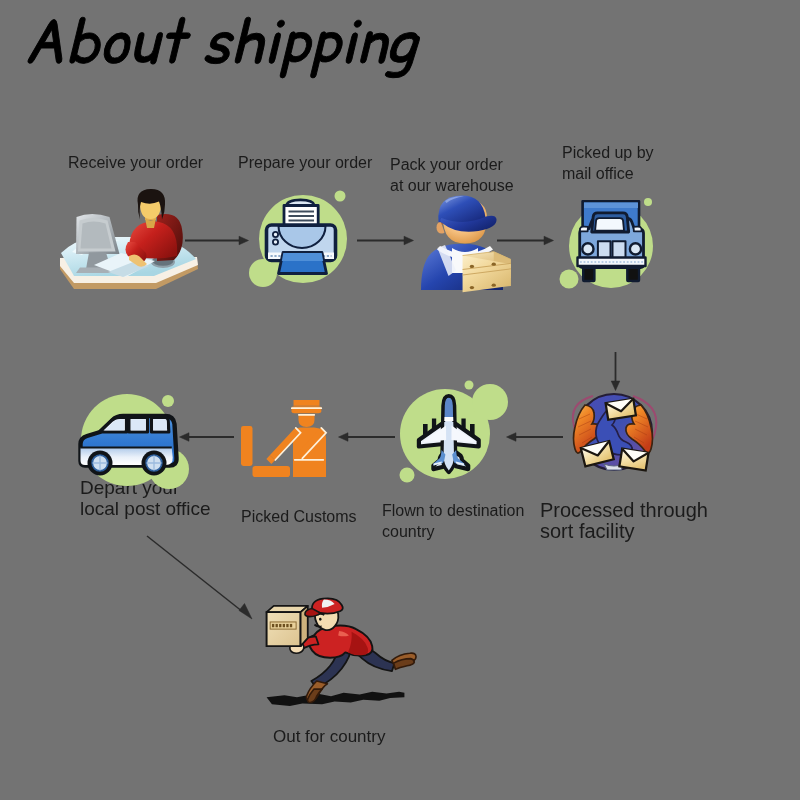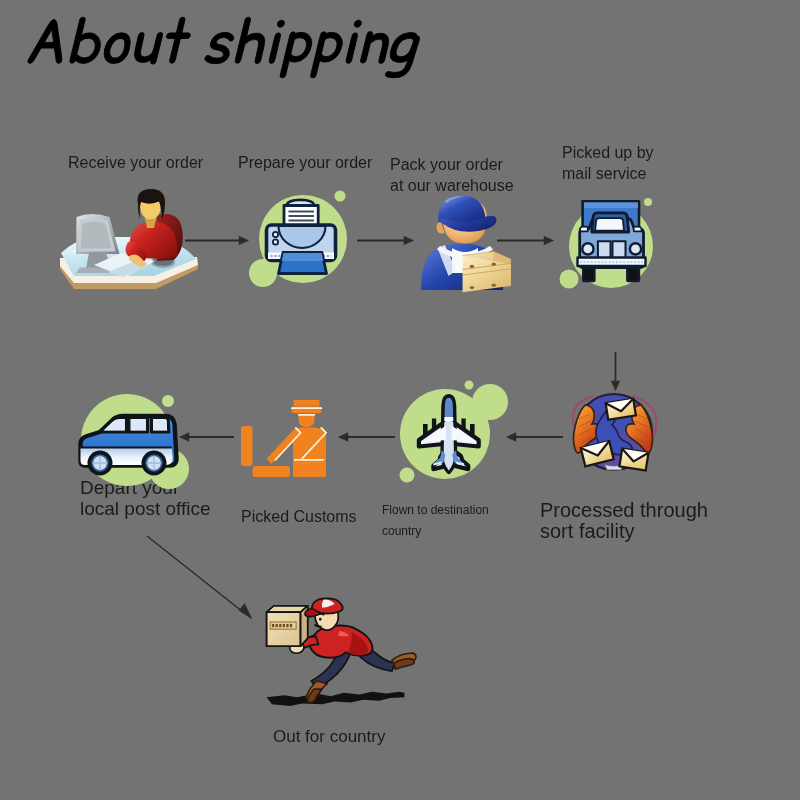--- a/index.html
+++ b/index.html
@@ -17,24 +17,24 @@
 
 <div id="stage">
 <svg class="ico" style="left:0;top:0" width="800" height="100">
   <path d="M33.06 -37.94Q32.41 -42.56 30.04 -42.56Q27.65 -42.56 24.96 -37.94L4.98 -3.40Q2.80 0.42 5.35 1.22Q7.86 1.98 10.03 -1.84L17.07 -13.94H30.43L32.13 -1.84Q32.65 2.00 35.47 1.22Q38.40 0.42 37.87 -3.40ZM27.82 -32.48 29.62 -19.65 20.34 -19.59ZM58.90 -44.81Q56.39 -44.81 55.77 -42.22L45.94 -1.84Q45.23 1.14 47.72 1.20Q50.49 1.25 51.29 -1.39Q54.91 1.42 59.76 1.39Q64.49 1.36 69.08 -2.28Q73.99 -6.26 75.53 -11.88Q77.60 -19.37 74.43 -24.33Q71.39 -29.08 65.37 -29.08Q62.03 -29.08 59.22 -27.67Q58.28 -27.19 57.45 -26.72L61.13 -42.05Q61.79 -44.81 58.90 -44.81ZM60.95 -4.04Q57.28 -3.56 52.81 -7.54L55.87 -20.29Q61.48 -24.77 65.80 -23.69Q68.59 -22.96 70.13 -20.73Q72.04 -18.01 70.87 -13.22Q70.07 -9.96 67.19 -6.96Q64.82 -4.54 60.95 -4.04ZM96.66 -23.52Q102.55 -23.63 100.35 -13.72Q99.17 -8.49 96.45 -6.12Q93.87 -3.90 90.84 -3.90Q88.17 -3.90 86.60 -6.12Q85.07 -8.29 86.03 -12.66Q87.03 -17.20 90.65 -20.99Q92.99 -23.43 96.66 -23.52ZM97.68 -29.20Q91.63 -29.25 86.89 -24.41Q82.08 -19.51 80.69 -13.16Q79.21 -6.46 81.51 -2.76Q84.06 1.34 89.01 1.36Q95.85 1.42 100.12 -2.84Q103.88 -6.37 105.40 -13.16Q108.94 -29.11 97.68 -29.20ZM128.95 2.12Q131.46 2.12 132.08 -0.47L138.47 -26.47Q139.19 -29.47 136.69 -29.53Q133.75 -29.56 133.00 -26.52L129.57 -12.47Q128.43 -7.90 124.41 -6.07Q119.96 -4.06 117.49 -6.01Q115.70 -7.49 117.24 -14.22L119.97 -26.38Q120.76 -29.72 117.76 -29.47Q115.09 -29.22 114.30 -25.88L111.18 -12.22Q108.28 0.45 118.74 0.47Q123.47 0.47 127.11 -2.28L126.72 -0.64Q126.06 2.12 128.95 2.12ZM158.68 -44.81Q156.17 -44.81 155.55 -42.22L152.34 -29.06Q149.11 -29.03 145.91 -29.03Q143.26 -29.03 142.65 -26.22Q142.05 -23.49 144.44 -23.49Q147.70 -23.49 150.98 -23.49L145.72 -1.84Q145.00 1.14 147.50 1.20Q150.49 1.25 151.19 -1.78L156.43 -23.49Q159.41 -23.49 162.39 -23.49Q165.65 -23.49 166.27 -26.33Q166.89 -29.14 163.46 -29.11L157.80 -29.08Q159.29 -34.96 160.91 -42.05Q161.51 -44.81 158.68 -44.81ZM190.81 -4.01Q188.28 -4.17 186.20 -5.84Q184.50 -7.21 182.71 -6.18Q181.25 -5.34 180.96 -3.51Q180.70 -1.84 182.40 -0.72Q184.30 0.53 185.71 0.95Q188.01 1.64 191.91 1.61Q196.53 1.59 199.73 -0.28Q203.69 -2.59 204.92 -6.18Q206.11 -9.69 204.05 -13.08Q203.17 -14.53 200.42 -15.95Q198.40 -17.01 195.82 -17.28Q192.53 -17.65 192.36 -19.15Q192.18 -20.87 193.89 -22.46Q195.92 -24.35 199.33 -24.52Q202.50 -24.63 203.77 -23.07Q206.31 -19.96 208.19 -21.26Q209.69 -22.29 209.81 -23.96Q209.98 -26.50 206.43 -28.44Q203.69 -29.95 199.55 -29.59Q195.86 -29.25 192.66 -27.25Q189.96 -25.58 188.06 -22.38Q186.31 -19.48 186.36 -16.70Q186.44 -13.14 191.96 -12.30Q197.31 -11.55 198.50 -9.88Q200.29 -7.38 198.79 -5.62Q196.95 -3.59 190.81 -4.01ZM224.25 -44.84Q221.68 -44.78 221.06 -42.22L211.26 -1.84Q210.55 1.14 213.01 1.20Q215.95 1.25 216.73 -1.78L220.88 -17.84Q226.36 -23.04 231.41 -22.60Q235.84 -22.24 234.16 -14.83L231.14 -1.50Q230.38 1.84 233.41 1.59Q236.11 1.36 236.87 -2.00L240.09 -16.11Q242.99 -28.78 232.56 -28.81Q226.77 -28.81 222.58 -25.58L226.48 -42.05Q227.15 -44.84 224.25 -44.84ZM254.59 -29.14Q251.79 -29.20 250.89 -25.49L245.28 -2.14Q244.43 1.36 247.40 1.39Q250.02 1.39 250.90 -2.37L256.38 -25.52Q257.22 -29.08 254.59 -29.14ZM257.56 -41.78Q256.62 -41.78 255.73 -41.27Q254.89 -40.77 254.24 -39.97Q253.63 -39.19 253.43 -38.30Q253.22 -37.35 253.52 -36.54Q253.82 -35.76 254.47 -35.32Q255.10 -34.87 255.96 -34.85Q256.04 -34.85 256.12 -34.85Q256.98 -34.82 257.75 -35.18Q258.49 -35.49 259.21 -36.21Q260.00 -37.02 260.30 -38.02Q260.33 -38.16 260.36 -38.30Q260.55 -39.16 260.33 -39.91Q260.08 -40.80 259.32 -41.30Q258.62 -41.78 257.68 -41.78Q257.62 -41.78 257.56 -41.78ZM258.46 15.89Q260.99 15.89 261.62 13.28L265.22 -1.56Q265.27 -1.53 265.29 -1.50Q266.75 0.36 271.58 0.00Q277.07 -0.39 281.75 -4.95Q285.93 -9.05 287.55 -16.53Q288.69 -21.71 285.92 -25.58Q283.15 -29.53 278.20 -29.56Q273.09 -29.61 271.46 -28.53Q271.11 -30.11 269.67 -30.14Q266.71 -30.20 265.98 -27.16L256.23 13.11Q255.56 15.89 258.46 15.89ZM270.33 -22.49Q273.13 -24.71 276.80 -24.21Q280.26 -23.74 281.59 -21.46Q283.15 -18.79 282.30 -15.20Q281.40 -11.36 279.01 -8.71Q276.21 -5.57 272.02 -5.29Q268.86 -5.07 266.82 -8.07ZM288.93 15.89Q291.47 15.89 292.10 13.28L295.70 -1.56Q295.75 -1.53 295.77 -1.50Q297.22 0.36 302.06 0.00Q307.55 -0.39 312.22 -4.95Q316.41 -9.05 318.03 -16.53Q319.17 -21.71 316.40 -25.58Q313.62 -29.53 308.68 -29.56Q303.57 -29.61 301.94 -28.53Q301.59 -30.11 300.15 -30.14Q297.18 -30.20 296.46 -27.16L286.71 13.11Q286.04 15.89 288.93 15.89ZM300.80 -22.49Q303.60 -24.71 307.28 -24.21Q310.74 -23.74 312.07 -21.46Q313.63 -18.79 312.78 -15.20Q311.88 -11.36 309.49 -8.71Q306.68 -5.57 302.50 -5.29Q299.33 -5.07 297.30 -8.07ZM331.52 -29.14Q328.72 -29.20 327.82 -25.49L322.21 -2.14Q321.35 1.36 324.33 1.39Q326.94 1.39 327.83 -2.37L333.31 -25.52Q334.15 -29.08 331.52 -29.14ZM334.49 -41.78Q333.55 -41.78 332.66 -41.27Q331.82 -40.77 331.17 -39.97Q330.55 -39.19 330.36 -38.30Q330.15 -37.35 330.45 -36.54Q330.75 -35.76 331.40 -35.32Q332.03 -34.87 332.88 -34.85Q332.97 -34.85 333.05 -34.85Q333.91 -34.82 334.68 -35.18Q335.42 -35.49 336.13 -36.21Q336.92 -37.02 337.23 -38.02Q337.26 -38.16 337.29 -38.30Q337.48 -39.16 337.25 -39.91Q337.00 -40.80 336.25 -41.30Q335.55 -41.78 334.60 -41.78Q334.55 -41.78 334.49 -41.78ZM346.25 -30.45Q343.69 -30.45 343.06 -27.86L336.73 -1.98Q335.99 1.00 338.48 1.06Q341.45 1.11 342.20 -1.92L346.35 -18.76Q351.75 -23.18 355.56 -22.91Q360.07 -22.57 358.19 -14.89L354.95 -1.70Q354.13 1.67 357.22 1.39Q359.89 1.17 360.69 -2.20L363.97 -16.11Q366.95 -28.78 356.44 -28.81Q351.71 -28.81 348.07 -26.05Q348.28 -26.89 348.48 -27.69Q349.17 -30.45 346.25 -30.45ZM388.20 -16.70Q385.94 -10.85 385.20 -9.91Q381.77 -4.79 375.81 -5.29Q370.38 -5.76 372.78 -13.16Q374.88 -19.68 378.71 -21.76Q382.13 -23.63 385.72 -23.63Q389.91 -23.60 389.28 -20.07Q389.22 -19.29 388.20 -16.70ZM393.97 -25.97Q393.62 -26.02 393.34 -26.02Q392.54 -30.09 384.77 -29.31Q373.41 -28.17 368.70 -17.26Q361.66 -0.95 373.71 0.22Q380.85 0.92 384.04 -2.84L382.58 1.75Q380.22 9.21 373.83 10.27Q370.05 10.88 365.13 9.63Q362.65 8.99 361.59 11.41Q360.64 13.58 362.41 14.53Q363.98 15.36 368.93 15.73Q383.37 16.78 387.97 1.81L395.36 -22.18Q396.40 -25.52 393.97 -25.97Z" transform="translate(24,62)" fill="#000" stroke="#000" stroke-width="0.9" stroke-linejoin="round"></path>
 </svg>
 <div class="lbl" style="left:68px;top:152px;font-size:16px">Receive your order</div>
 <div class="lbl" style="left:238px;top:152px;font-size:16px">Prepare your order</div>
 <div class="lbl" style="left:390px;top:154px;font-size:16px">Pack your order
 at our warehouse</div>
 <div class="lbl" style="left:562px;top:142px;font-size:16px">Picked up by
-mail service</div>
+mail office</div>
 <div class="lbl" style="left:540px;top:500px;font-size:20px">Processed through
 sort facility</div>
-<div class="lbl" style="left:382px;top:500px;font-size:12px">Flown to destination
+<div class="lbl" style="left:382px;top:500px;font-size:16px">Flown to destination
 country</div>
 <div class="lbl" style="left:241px;top:506px;font-size:16px">Picked Customs</div>
 <div class="lbl" style="left:80px;top:477px;font-size:19px">Depart your
 local post office</div>
 <div class="lbl" style="left:273px;top:726px;font-size:17px">Out for country</div>
 <svg class="ico" style="left:0;top:0" width="800" height="800">
   <g fill="#2b2b2b" stroke="#2b2b2b" shape-rendering="geometricPrecision">
     <g>
       <line x1="185" y1="240.5" x2="241" y2="240.5" stroke-width="1.8"></line>
       <path d="M248.5 240.5 L239 236.2 L239 244.8 Z" stroke-width="0.5"></path>

